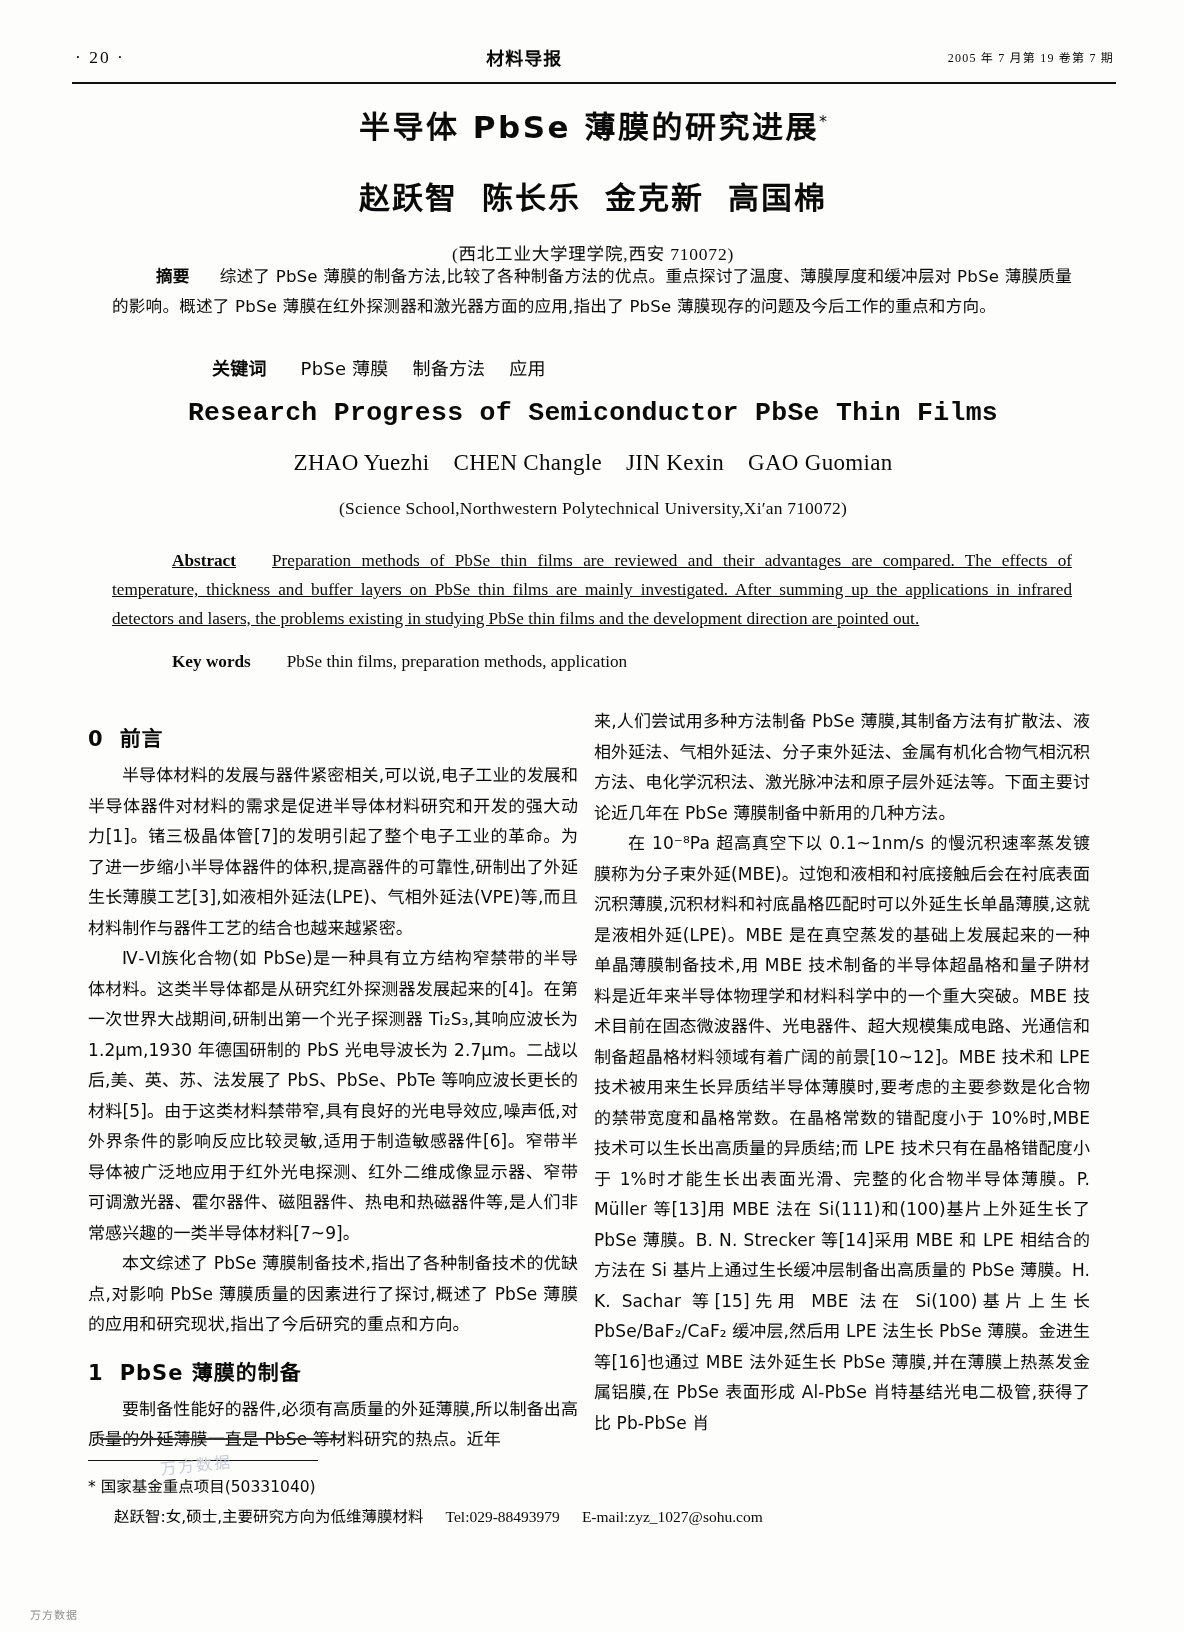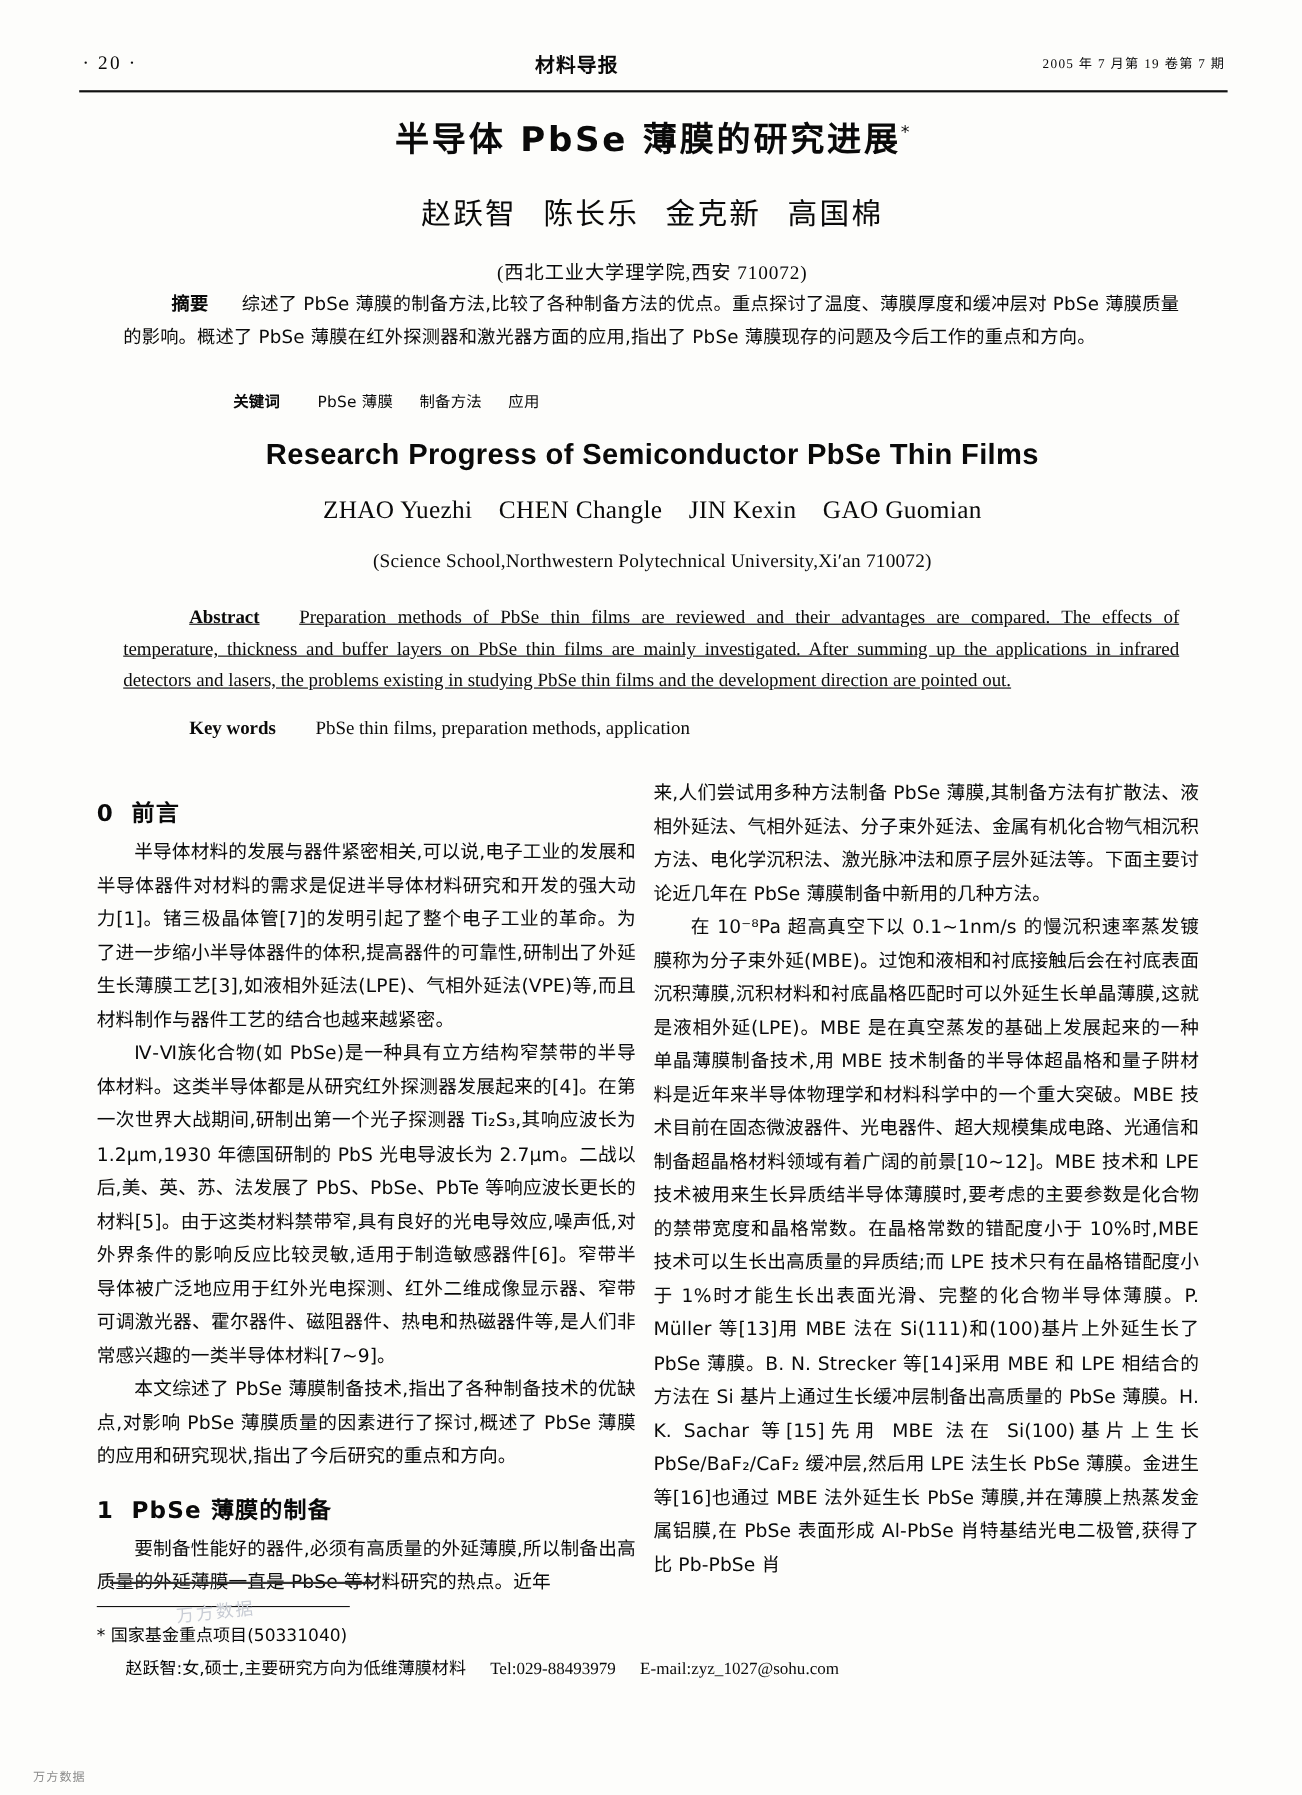--- a/index.html
+++ b/index.html
@@ -65,22 +65,22 @@
     font-family: "DejaVu Sans", sans-serif;
     font-size: 31px;
     font-weight: 700;
     letter-spacing: 2.5px;
     line-height: 1.25;
     margin: 0;
   }
   .cn-title .star { font-size: 16px; vertical-align: super; font-weight: 400; letter-spacing: 0; }
   .cn-authors {
     font-family: "DejaVu Sans", sans-serif;
-    font-size: 27px;
-    font-weight: 400;
+    font-size: 31px;
+    font-weight: 700;
     letter-spacing: 2px;
     margin-top: 26px;
   }
   .cn-authors span { margin: 0 12px; }
   .cn-affil {
     font-family: "Liberation Serif", serif;
     font-size: 17.5px;
     letter-spacing: 0.8px;
     margin-top: 22px;
   }
@@ -101,30 +101,30 @@
     font-weight: 700;
     margin-left: 44px;
     margin-right: 30px;
   }
   .cn-keywords {
     position: absolute;
     top: 354px;
     left: 112px;
     right: 112px;
     font-family: "DejaVu Sans", sans-serif;
-    font-size: 14px;
+    font-size: 18px;
     letter-spacing: 0.2px;
   }
   .cn-keywords .lbl { font-weight: 700; margin-left: 100px; margin-right: 34px; }
   .cn-keywords .kw { margin-right: 24px; }
 
   
   .en-block { position: absolute; top: 398px; left: 70px; right: 68px; text-align: center; }
   .en-title {
-    font-family: Liberation Sans, sans-serif;
+    font-family: Liberation Mono, monospace;
     font-size: 26.5px;
     font-weight: 700;
     letter-spacing: 0.3px;
     margin: 0;
   }
   .en-authors {
     font-family: "Liberation Serif", serif;
     font-size: 23px;
     letter-spacing: 0.3px;
     margin-top: 22px;

